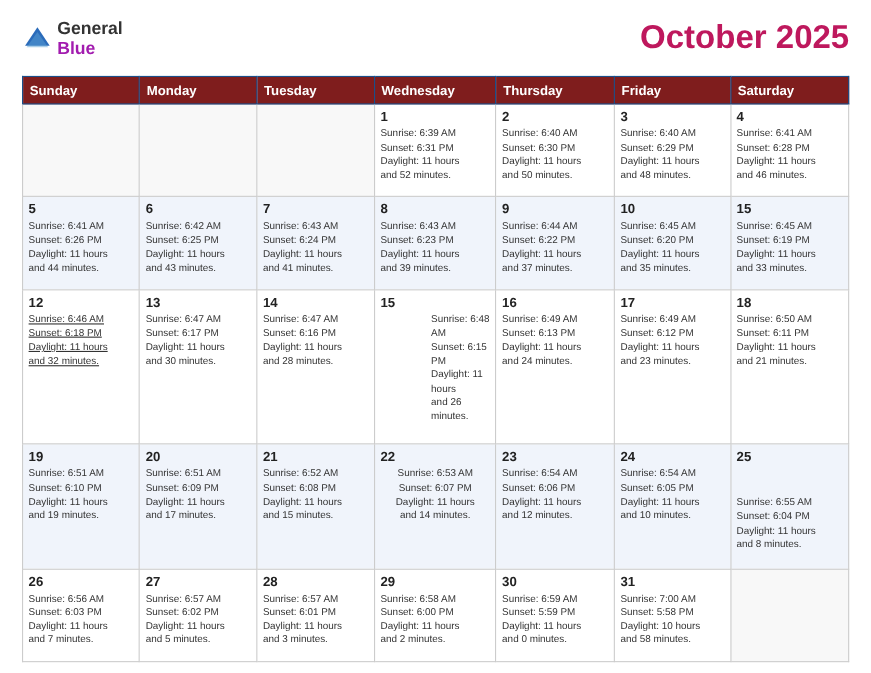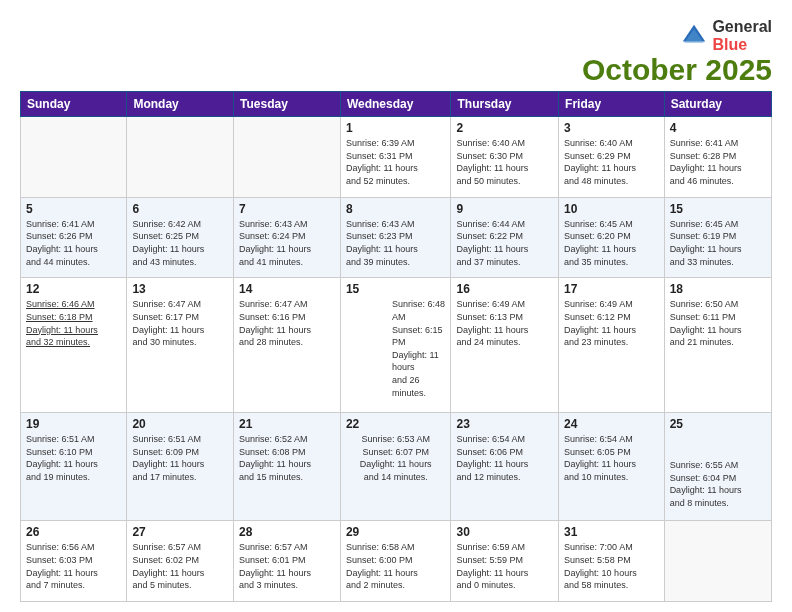--- a/index.html
+++ b/index.html
@@ -13,67 +13,66 @@
     .page {
       width: 792px;
       height: 612px;
       padding: 18px 20px 10px 20px;
       display: flex;
       flex-direction: column;
     }
     .header {
       display: flex;
       justify-content: space-between;
-      align-items: flex-end;
-      margin-bottom: 4px;
-      flex-direction: column;
+      align-items: flex-start;
+      margin-bottom: 16px;
     }
     .logo {
       display: flex;
       align-items: center;
     }
     .logo-text {
       display: flex;
       flex-direction: column;
       line-height: 1.1;
     }
     .logo-general {
       font-size: 16px;
       font-weight: bold;
       color: #333;
     }
     .logo-blue {
       font-size: 16px;
       font-weight: bold;
-      color: #ef4444;
+      color: #a21caf;
     }
     .logo-icon {
       width: 28px;
       height: 28px;
       margin-right: 4px;
     }
     .title-block {
       text-align: right;
     }
     .month-title {
       font-size: 30px;
       font-weight: bold;
-      color: #4d7c0f;
+      color: #be185d;
     }
     .location {
       font-size: 14px;
       color: #444;
     }
     .calendar {
       width: 100%;
       border-collapse: collapse;
       flex: 1;
     }
     .calendar th {
-      background-color: #4c1d95;
+      background-color: #7f1d1d;
       color: white;
       font-size: 12px;
       font-weight: bold;
       padding: 5px 6px;
       text-align: left;
       border: 1px solid #1a4f8a;
     }
     .calendar td {
       border: 1px solid #ccc;
       vertical-align: top;

